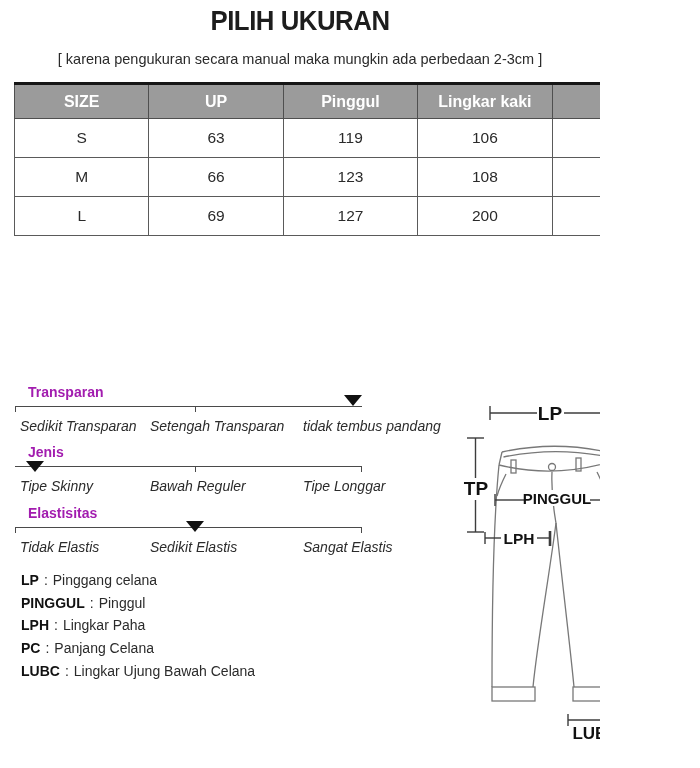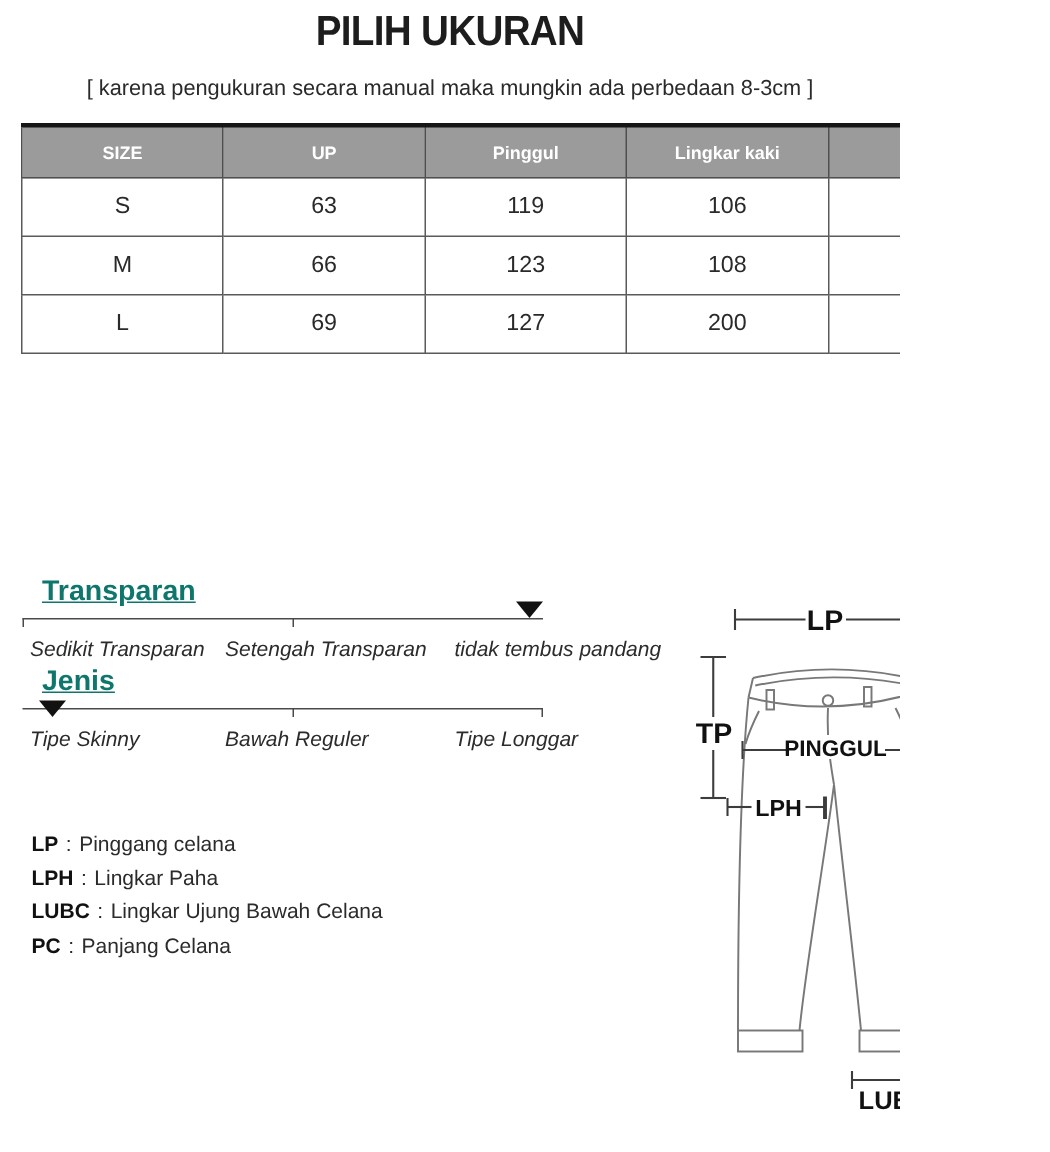--- a/index.html
+++ b/index.html
@@ -21,63 +21,63 @@
     text-align:center; font-size:14.5px; color:#2a2a2a;
   }
 
   
   table.size-table {
     position:absolute; left:14px; top:82px; width:673px;
     border-collapse:collapse; table-layout:fixed;
     border:1px solid #4a4a4a; border-top:3px solid #161616;
   }
   table.size-table th {
-    background:#9b9b9b; color:#ffffff; font-weight:bold; font-size:12px;
+    background:#9b9b9b; color:#ffffff; font-weight:bold; font-size:16px;
     height:35px; border:1px solid #4f4f4f; text-align:center;
   }
   table.size-table td {
     height:39px; border:1px solid #5a5a5a; text-align:center;
     font-size:15.5px; color:#2a2a2a; background:#ffffff;
   }
 
   
   .attr { position:absolute; left:20px; width:418px; }
-  .attr-title { margin-left:8px; font-size:19px; font-weight:bold; color:#0f766e;text-decoration:underline; }
+  .attr-title { margin-left:8px; font-size:14px; font-weight:bold; color:#a21caf; }
   .attr-line { position:relative; margin-left:-5px; margin-top:6px; width:347px; height:8px; }
   .hline { position:absolute; left:0; top:0; width:347px; height:1px; background:#4a4a4a; }
   .tick  { position:absolute; top:0; width:1px; height:6px; background:#4a4a4a; }
   .tri {
     position:absolute; width:0; height:0;
     border-left:9px solid transparent; border-right:9px solid transparent;
     border-top:11px solid #111111;
   }
   .attr-labels { position:relative; margin-top:4px; height:17px; font-size:14px; color:#2b2b2b;font-style:italic; }
   .attr-labels span { position:absolute; top:0; white-space:nowrap; }
   .al0 { left:0; } .al1 { left:130px; } .al2 { left:283px; }
 
   
-  .legend { position:absolute; left:21px; top:554px; }
+  .legend { position:absolute; left:21px; top:572px; }
   .legend-row { height:22.7px; font-size:14px; color:#2b2b2b; white-space:nowrap; }
   .legend-row b { color:#111; }
   .legend-row .sep { margin:0 5px; }
 
   
   .diagram { position:absolute; left:440px; top:385px; width:260px; height:380px; }
   .diagram svg { display:block; width:260px; height:380px; }
   .m-stroke { stroke:#3c3c3c; stroke-width:1.4; fill:none; }
   .p-stroke { stroke:#787878; stroke-width:1.3; fill:none; }
   .d-label  { fill:#111; font-family:"Liberation Sans","DejaVu Sans",sans-serif; font-weight:bold; }
 </style>
 </head>
 <body>
 
 <div class="canvas">
 
   <div class="page-title">PILIH UKURAN</div>
-  <div class="page-subtitle">[ karena pengukuran secara manual maka mungkin ada perbedaan 8-3cm ]</div>
+  <div class="page-subtitle">[ karena pengukuran secara manual maka mungkin ada perbedaan 2-3cm ]</div>
 
   <table class="size-table">
     <thead>
       <tr>
         <th>SIZE</th>
         <th>UP</th>
         <th>Pinggul</th>
         <th>Lingkar kaki</th>
         <th>PC</th>
       </tr>
@@ -130,33 +130,50 @@
       <div class="tick" style="left:346px"></div>
       <div class="tri" style="left:11px; top:-5px"></div>
     </div>
     <div class="attr-labels">
       <span class="al0">Tipe Skinny</span>
       <span class="al1">Bawah Reguler</span>
       <span class="al2">Tipe Longgar</span>
     </div>
   </div>
 
+  <div class="attr" style="top:505px">
+    <div class="attr-title">Elastisitas</div>
+    <div class="attr-line">
+      <div class="hline"></div>
+      <div class="tick" style="left:0"></div>
+      <div class="tick" style="left:346px"></div>
+      <div class="tri" style="left:171px; top:-6px"></div>
+    </div>
+    <div class="attr-labels">
+      <span class="al0">Tidak Elastis</span>
+      <span class="al1">Sedikit Elastis</span>
+      <span class="al2">Sangat Elastis</span>
+    </div>
+  </div>
 
   <div class="legend">
     <div class="legend-row">
       <b>LP</b><span class="sep">:</span><span>Pinggang celana</span>
     </div>
     <div class="legend-row">
+      <b>PINGGUL</b><span class="sep">:</span><span>Pinggul</span>
+    </div>
+    <div class="legend-row">
       <b>LPH</b><span class="sep">:</span><span>Lingkar Paha</span>
     </div>
     <div class="legend-row">
+      <b>PC</b><span class="sep">:</span><span>Panjang Celana</span>
+    </div>
+    <div class="legend-row">
       <b>LUBC</b><span class="sep">:</span><span>Lingkar Ujung Bawah Celana</span>
-    </div>
-    <div class="legend-row">
-      <b>PC</b><span class="sep">:</span><span>Panjang Celana</span>
     </div>
   </div>
 
   <div class="diagram">
     <svg viewBox="0 0 260 380">
 
       <g class="m-stroke">
         <line x1="50" y1="21" x2="50" y2="35"></line>
         <line x1="167" y1="21" x2="167" y2="35"></line>
         <line x1="50" y1="28" x2="97" y2="28"></line>

